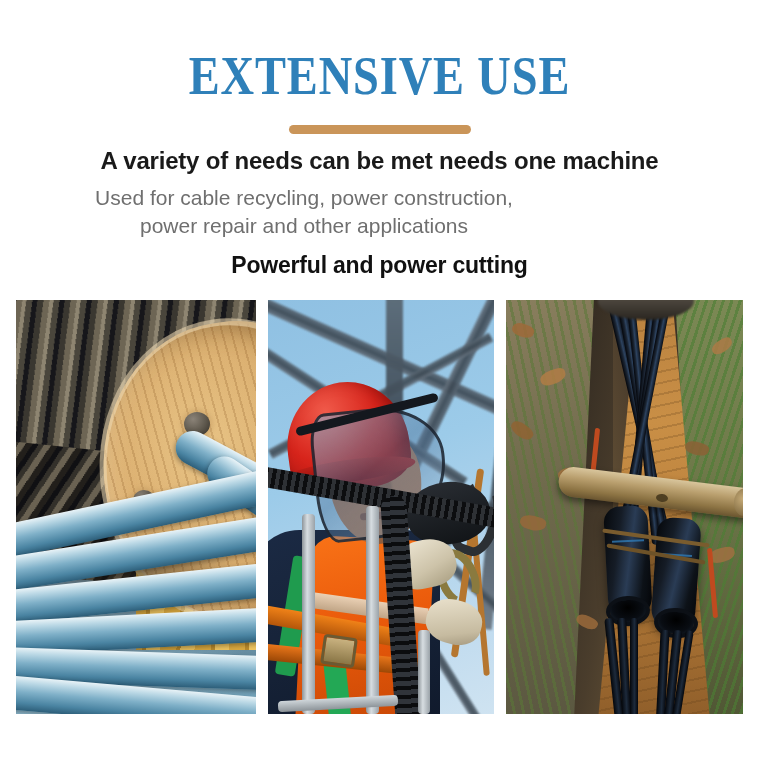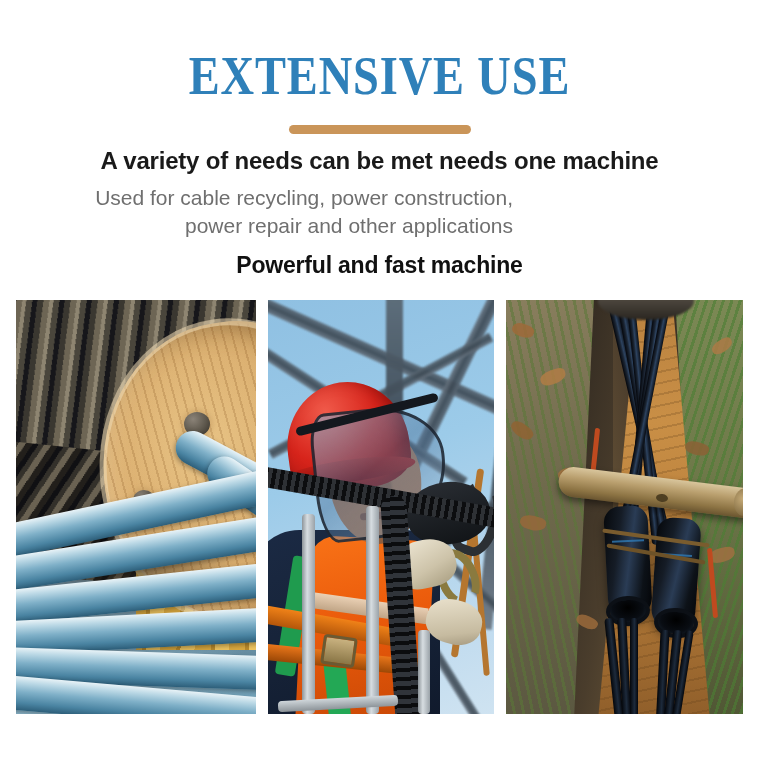--- a/index.html
+++ b/index.html
@@ -37,21 +37,21 @@
   .subhead {
     position:absolute; left:0; top:146px; width:759px;
     text-align:center;
     font-size:24px; line-height:30px;
     font-weight:bold;
     color:#1a1a1a;
     letter-spacing:-0.2px;
   }
   .body-copy {
     position:absolute; left:0; top:184px; width:608px;
-    text-align:right;
+    text-align:center;
     font-size:21px; line-height:28px;
     font-weight:normal;
     color:#6f6f6f;
     padding:0 95px;
   }
   .tagline {
     position:absolute; left:0; top:250px; width:759px;
     text-align:center;
     font-size:23px; line-height:30px;
     font-weight:bold;
@@ -437,21 +437,21 @@
   <div class="headline">EXTENSIVE USE</div>
 
   <div class="divider-wrap">
     <div class="divider"></div>
   </div>
 
   <div class="subhead">A variety of needs can be met needs one machine</div>
 
   <div class="body-copy">Used for cable recycling, power construction, power repair and other applications</div>
 
-  <div class="tagline">Powerful and fast machine</div>
+  <div class="tagline">Powerful and power cutting</div>
 
   <div class="photo-strip">
 
     <div class="photo p1">
       <div class="layer bg"></div>
       <div class="layer coilband"></div>
       <div class="layer coilband2"></div>
       <div class="layer planks"></div>
       <div class="layer flange"></div>
       <div class="layer grain"></div>

